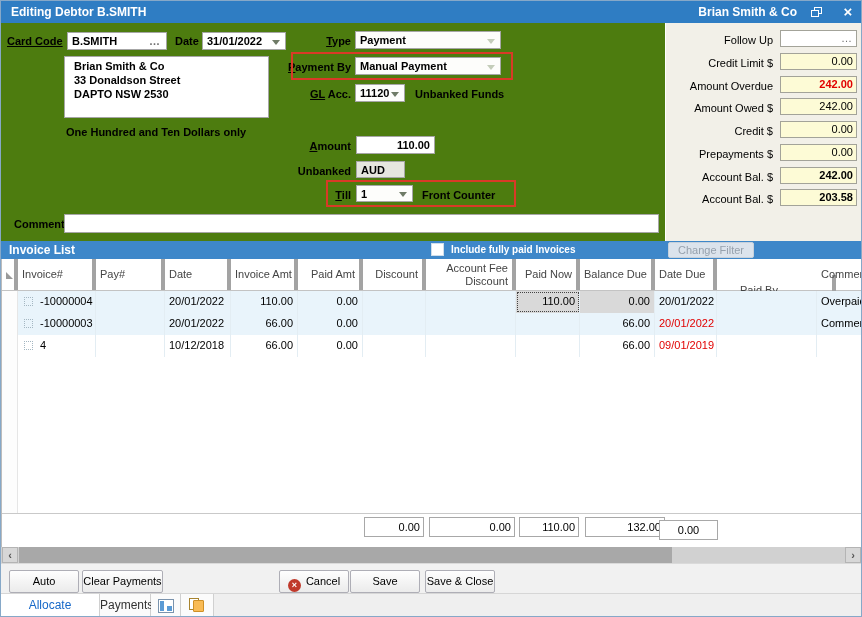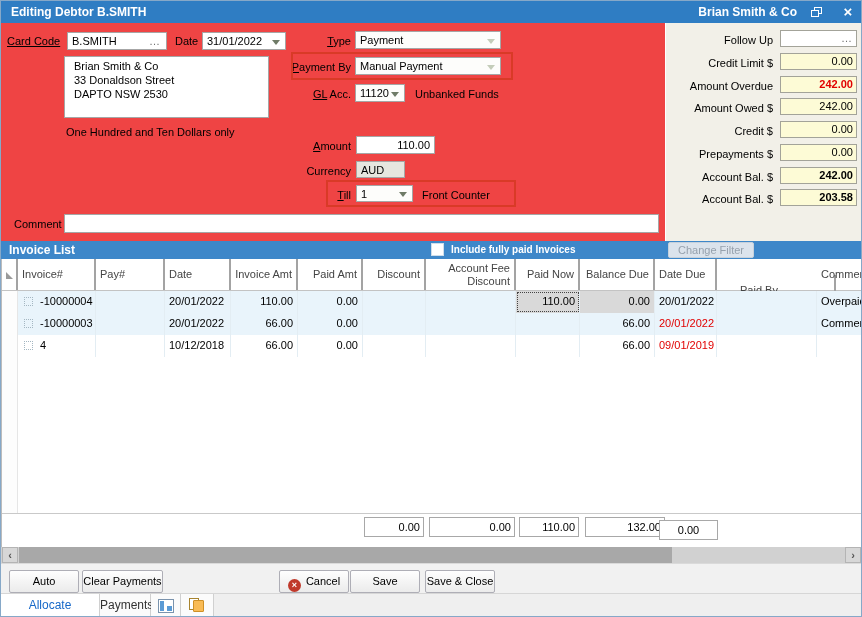--- a/index.html
+++ b/index.html
@@ -11,21 +11,21 @@
   }
   
   .titlebar{position:absolute;left:0;top:0;width:860px;height:22px;background:#2f7dc3;}
   .titlebar .wtitle{position:absolute;left:10px;top:0;line-height:22px;color:#fff;font-weight:bold;font-size:12px;}
   .titlebar .ptitle{position:absolute;left:658px;top:0;width:138px;text-align:right;line-height:22px;color:#fff;font-weight:bold;font-size:12px;}
   .float-ic{position:absolute;left:810px;top:6px;width:12px;height:11px;cursor:pointer;}
   .float-ic .b{position:absolute;left:3px;top:0;width:8px;height:7px;border:1px solid #fff;}
   .float-ic .f{position:absolute;left:0;top:3px;width:8px;height:7px;border:1px solid #fff;background:#2f7dc3;}
   .close-ic{position:absolute;left:839px;top:1px;width:16px;height:20px;color:#fff;font-size:15px;font-weight:bold;text-align:center;line-height:20px;cursor:pointer;}
   
-  .formarea{position:absolute;left:0;top:22px;width:664px;height:252px;background:#ef4444;}
+  .formarea{position:absolute;left:0;top:22px;width:664px;height:252px;background:#4d7c0f;font-weight:bold;}
   .lbl{position:absolute;white-space:nowrap;}
   .rlbl{position:absolute;text-align:right;white-space:nowrap;}
   .ul{text-decoration:underline;}
   .field{position:absolute;background:#fff;border:1px solid #a6a6a6;line-height:16px;padding:0 4px;white-space:nowrap;overflow:hidden;}
   .combo{position:absolute;background:#fdfdfb;border:1px solid #a6a6a6;line-height:16px;padding:0 18px 0 4px;white-space:nowrap;overflow:hidden;}
   .chv{position:absolute;right:5px;top:7px;width:0;height:0;border-left:4px solid transparent;border-right:4px solid transparent;border-top:5px solid #6f7b67;}
   .chv.pale{border-top-color:#c4cdba;}
   .dots{position:absolute;right:5px;top:0;line-height:16px;color:#707070;letter-spacing:1px;}
   .addrbox{position:absolute;left:63px;top:33px;width:205px;height:62px;background:#fff;border:1px solid #a6a6a6;padding:2px 0 0 9px;line-height:14px;}
   .redbox{position:absolute;border:2px solid #d93a27;background:transparent;}
@@ -39,21 +39,21 @@
   .srow-fld .ell{float:right;color:#707070;letter-spacing:1px;}
   
   .invbar{position:absolute;left:0;top:240px;width:860px;height:18px;background:#3e87c9;}
   .invbar .t{position:absolute;left:8px;line-height:18px;color:#fff;font-weight:bold;font-size:12px;}
   .invbar .cb{position:absolute;left:430px;top:2px;width:13px;height:13px;background:#fff;border:1px solid #cfdeeb;cursor:pointer;}
   .invbar .cbl{position:absolute;left:450px;line-height:18px;color:#fff;font-weight:bold;font-size:10px;}
   .chgfilter{position:absolute;left:667px;top:1px;width:86px;height:16px;background:#dbe3ec;border:1px solid #c6d1dc;border-radius:2px;color:#96a1ad;text-align:center;line-height:14px;}
   
   .grid{position:absolute;left:0;top:258px;width:860px;height:288px;background:#fff;border-left:1px solid #bcbcbc;}
   .ghead{position:absolute;left:0;top:0;width:860px;height:32px;background:#fff;border-bottom:1px solid #c3c3c3;}
-  .ghead .hc{position:absolute;top:0;height:31px;color:#444;line-height:31px;padding:0 4px;border-right:2px solid #a3a3a3;overflow:hidden;white-space:nowrap;cursor:pointer;}
+  .ghead .hc{position:absolute;top:0;height:31px;color:#444;line-height:31px;padding:0 4px;border-right:4px solid #a3a3a3;overflow:hidden;white-space:nowrap;cursor:pointer;}
   .ghead .hc.r{text-align:right;}
   .ghead .hc.wrap{line-height:13px;padding-top:3px;white-space:normal;text-align:right;}
   .tri{position:absolute;left:4px;top:13px;width:0;height:0;border-bottom:7px solid #9a9a9a;border-right:7px solid transparent;}
   .grow{position:absolute;left:0;width:860px;height:22px;}
   .grow.blue{background:#e9f4fb;}
   .grow .c{position:absolute;top:0;height:22px;line-height:21px;padding:0 4px;border-right:1px solid #e3edf3;overflow:hidden;white-space:nowrap;cursor:default;}
   .grow .c.r{text-align:right;}
   .grow .c.red{color:#e10000;}
   .grow .c.grey{background:#d9d9d9;}
   .grow .c.sel{background:#d9d9d9;outline:1px dotted #444;outline-offset:-2px;}
@@ -135,21 +135,21 @@
       <span>11120</span>
       <span class="chv"></span>
     </div>
     <div class="lbl" style="left:414px;top:65px;">Unbanked Funds</div>
 
     <div class="lbl" style="left:65px;top:103px;">One Hundred and Ten Dollars only</div>
 
     <div class="rlbl" style="left:250px;top:117px;width:100px;"><span class="ul">A</span><span>mount</span></div>
     <div class="field" style="left:355px;top:113px;width:79px;height:18px;text-align:right;">110.00</div>
 
-    <div class="rlbl" style="left:250px;top:142px;width:100px;">Currency</div>
+    <div class="rlbl" style="left:250px;top:142px;width:100px;">Unbanked</div>
     <div class="field" style="left:355px;top:138px;width:49px;height:17px;background:#e6e6df;">AUD</div>
 
     <div class="rlbl" style="left:250px;top:166px;width:100px;"><span class="ul">T</span><span>ill</span></div>
     <div class="combo" style="left:355px;top:162px;width:57px;height:17px;">
       <span>1</span>
       <span class="chv" style="top:6px;"></span>
     </div>
     <div class="lbl" style="left:421px;top:166px;">Front Counter</div>
     <div class="redbox" style="left:325px;top:157px;width:190px;height:27px;"></div>
 

